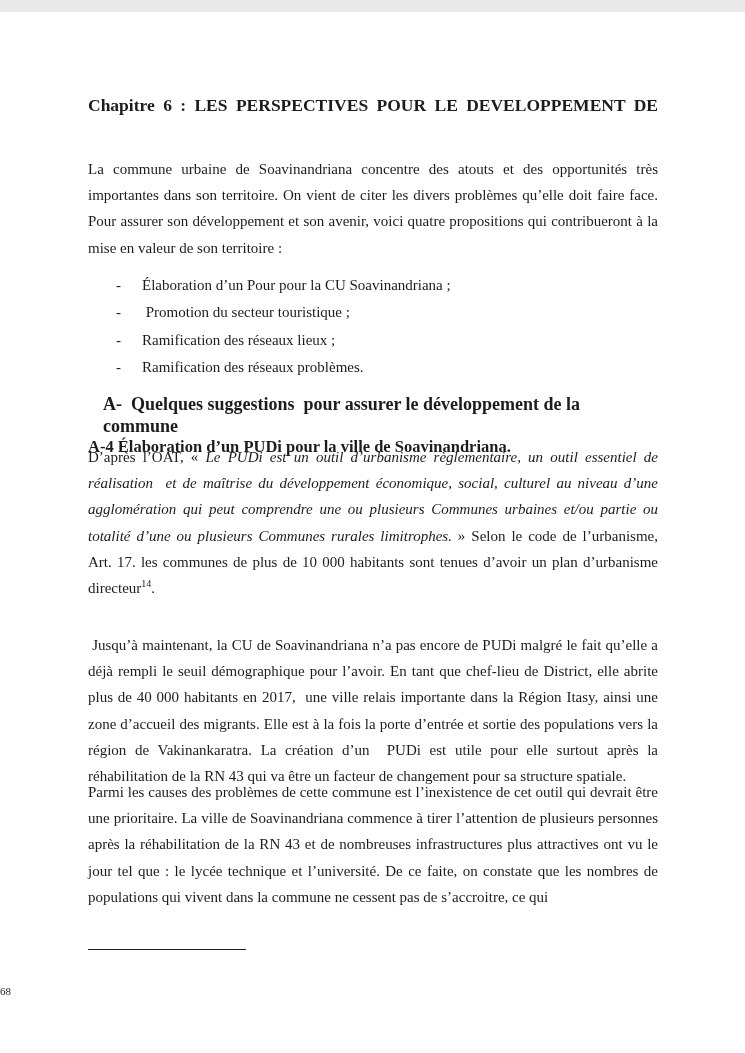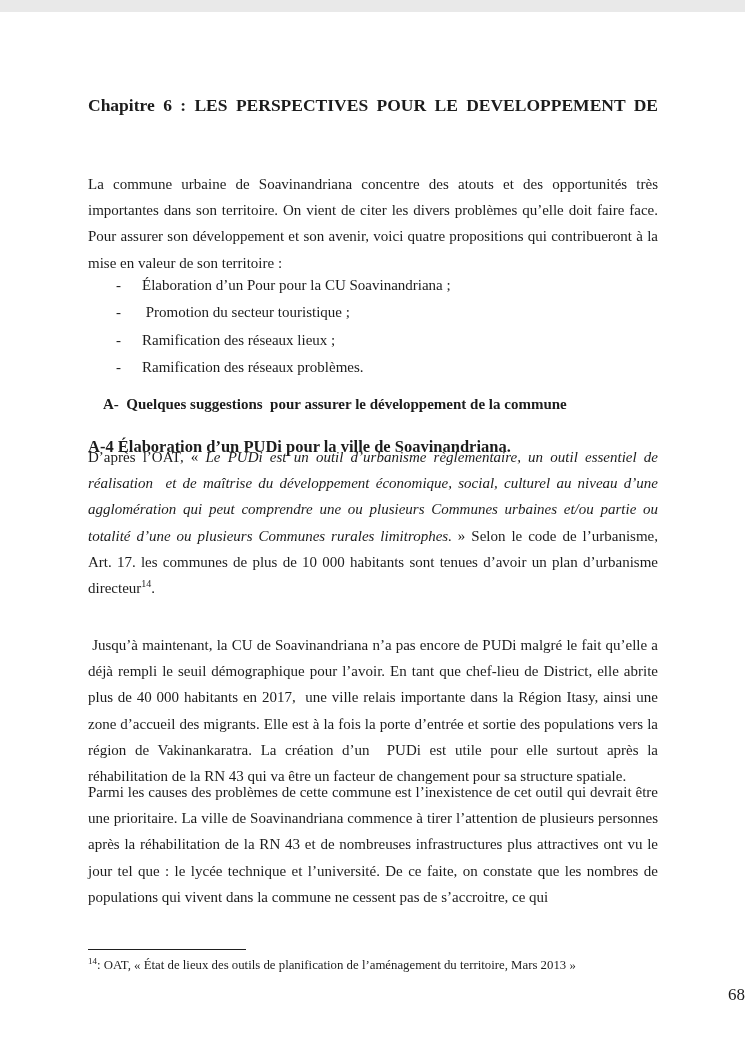--- a/index.html
+++ b/index.html
@@ -16,42 +16,42 @@
     overflow:hidden;
   }
   .content { position:absolute; left:88px; top:0; width:570px; }
   .block { position:absolute; left:0; width:100%; margin:0; }
 
   .chapter-title { top:78px; font-size:17.5px; line-height:31px; font-weight:bold; }
   .title-line1 { text-align:justify; text-align-last:justify; }
   .title-line2 { text-align:left; }
 
   .para { font-size:15px; line-height:26.2px; text-align:justify; }
-  .intro { top:159px; }
+  .intro { top:144px; }
 
   .proposal-list { top:260px; list-style:none; padding:0; }
   .proposal-item { display:flex; font-size:15px; line-height:27.4px; }
   .dash { flex:none; width:26px; margin-left:28px; }
   .item-text { flex:1; white-space:pre-wrap; }
 
-  .heading-a  { top:381px; font-size:15px; line-height:22px; font-weight:bold; padding-left:15px; }
+  .heading-a  { top:381px; font-size:18px; line-height:22px; font-weight:bold; padding-left:15px; }
   .heading-a1 { top:424px; font-size:16.5px; line-height:22px; font-weight:bold; }
 
   .quote-para { top:432px; }
   .quote-para em { font-style:italic; }
   .para-status { top:620px; }
   .para-problems { top:767px; }
 
   sup.fn-ref { font-size:10px; line-height:0; vertical-align:super; }
 
   .footnote-rule { position:absolute; left:88px; top:937px; width:158px; height:0; border-top:1.6px solid #1f1f1f; }
   .footnote { position:absolute; left:88px; top:945px; width:570px; font-size:12.8px; line-height:17px; text-align:left; margin:0; }
   .footnote sup.fn-ref { font-size:9px; }
 
-  .page-number { position:absolute; left:0; top:973px; width:745px; text-align:right; font-size:17px; }
+  .page-number { position:absolute; left:0; top:973px; width:745px; text-align:left; font-size:11px; }
 </style>
 </head>
 <body>
 
 <div class="doc-page">
   <div class="content">
 
     <h1 class="block chapter-title">
       <div class="title-line1">Chapitre 6 : LES PERSPECTIVES POUR LE DEVELOPPEMENT DE</div>
     </h1>
@@ -84,16 +84,15 @@
     <p class="block para quote-para"><span>D’après l’OAT, «&nbsp;</span><em>Le PUDi est un outil d’urbanisme règlementaire, un outil essentiel de réalisation&nbsp; et de maîtrise du développement économique, social, culturel au niveau d’une agglomération qui peut comprendre une ou plusieurs Communes urbaines et/ou partie ou totalité d’une ou plusieurs Communes rurales limitrophes.&nbsp;</em><span>» Selon le code de l’urbanisme, Art. 17. les communes de plus de 10&nbsp;000 habitants sont tenues d’avoir un plan d’urbanisme directeur</span><sup class="fn-ref">14</sup><span>.</span></p>
 
     <p class="block para para-status">&nbsp;Jusqu’à maintenant, la CU de Soavinandriana n’a pas encore de PUDi malgré le fait qu’elle a déjà rempli le seuil démographique pour l’avoir. En tant que chef-lieu de District, elle abrite plus de 40&nbsp;000 habitants en 2017,&nbsp; une ville relais importante dans la Région Itasy, ainsi une zone d’accueil des migrants. Elle est à la fois la porte d’entrée et sortie des populations vers la région de Vakinankaratra. La création d’un&nbsp; PUDi est utile pour elle surtout après la réhabilitation de la RN&nbsp;43 qui va être un facteur de changement pour sa structure spatiale.</p>
 
     <p class="block para para-problems">Parmi les causes des problèmes de cette commune est l’inexistence de cet outil qui devrait être une prioritaire. La ville de Soavinandriana commence à tirer l’attention de plusieurs personnes après la réhabilitation de la RN&nbsp;43 et de nombreuses infrastructures plus attractives ont vu le jour tel que&nbsp;: le lycée technique et l’université. De ce faite, on constate que les nombres de populations qui vivent dans la commune ne cessent pas de s’accroitre, ce qui</p>
 
   </div>
 
   <div class="footnote-rule"></div>
 
-  <p class="footnote"><sup class="fn-ref">14</sup><span>: OAT, «&nbsp;État de lieux des outils de planification de l’aménagement du territoire, Mars 2013&nbsp;»</span></p>
 
   <div class="page-number">68</div>
 </div>
 
 </body></html>

